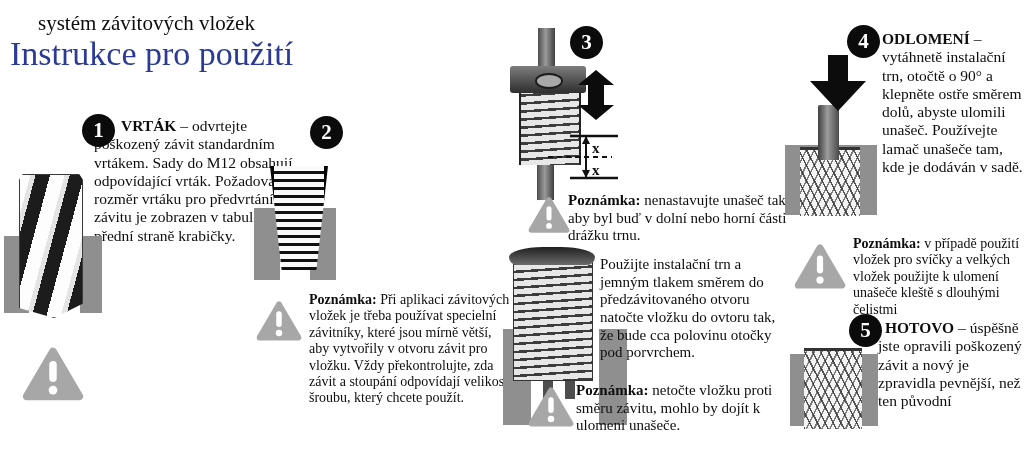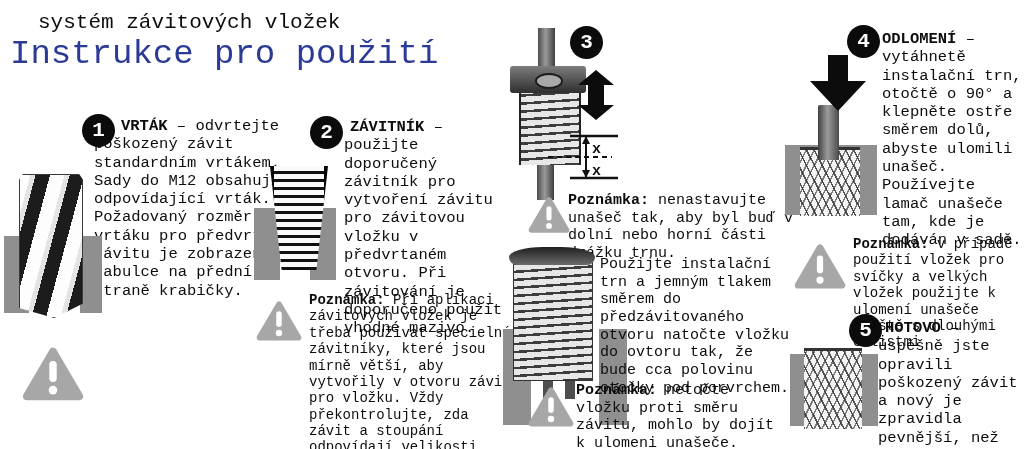--- a/index.html
+++ b/index.html
@@ -1,18 +1,18 @@
 <!DOCTYPE html>
 <html><head>
 <meta charset="utf-8">
 <style>
   html,body { margin:0; padding:0; background:#fff; }
   .canvas {
     position:relative; width:1024px; height:449px; background:#ffffff;
-    font-family:Liberation Mono, monospace; color:#101010; overflow:hidden;
+    font-family:Liberation Serif, serif; color:#101010; overflow:hidden;
   }
   .abs { position:absolute; }
   .subtitle { position:absolute; left:38px; top:11px; font-size:21px; color:#0d0d0d; }
   .title { position:absolute; left:10px; top:35px; font-size:34px; color:#2b3a97; }
   .badge {
     position:absolute; width:33px; height:33px; border-radius:50%;
     background:#0b0b0b; color:#fff; display:flex; align-items:center; justify-content:center;
     font-weight:bold; font-size:21px;
   }
   .step  { position:absolute; font-size:15.5px; line-height:1.18; margin:0; color:#0d0d0d; }
@@ -89,24 +89,20 @@
     <div class="greyblock" style="left:2px; top:44px; width:26px; height:72px;"></div>
     <div class="greyblock" style="left:58px; top:44px; width:26px; height:72px;"></div>
     <div class="tap-body" style="left:18px; top:2px; width:50px; height:104px;">
       <div class="tap-channel"></div>
     </div>
   </div>
 
   <div class="badge" style="left:310px; top:116px;">
     <span>2</span>
   </div>
-  <p class="step" style="left:344px; top:118px; width:172px; text-indent:6px;">
-    <b>ZÁVITNÍK</b>
-    <span>– použijte doporučený závitník pro vytvoření závitu pro závitovou vložku v předvrtaném otvoru. Při závitování je doporučeno použít vhodné mazivo.</span>
-  </p>
 
   <svg class="abs" style="left:256px; top:300px;" width="46" height="42" viewBox="0 0 100 90">
     <polygon points="50,9 92,81 8,81" fill="#a7a7a7" stroke="#a7a7a7" stroke-width="13" stroke-linejoin="round"></polygon>
     <rect x="44" y="24" width="12" height="34" rx="6" fill="#fff"></rect>
     <circle cx="50" cy="71" r="7" fill="#fff"></circle>
   </svg>
   <p class="note" style="left:309px; top:292px; width:205px; font-size:14px;">
     <b>Poznámka:</b>
     <span>Při aplikaci závitových vložek je třeba používat specielní závitníky, které jsou mírně větší, aby vytvořily v otvoru závit pro vložku. Vždy překontrolujte, zda závit a stoupání odpovídají velikosti šroubu, který chcete použít.</span>
   </p>

